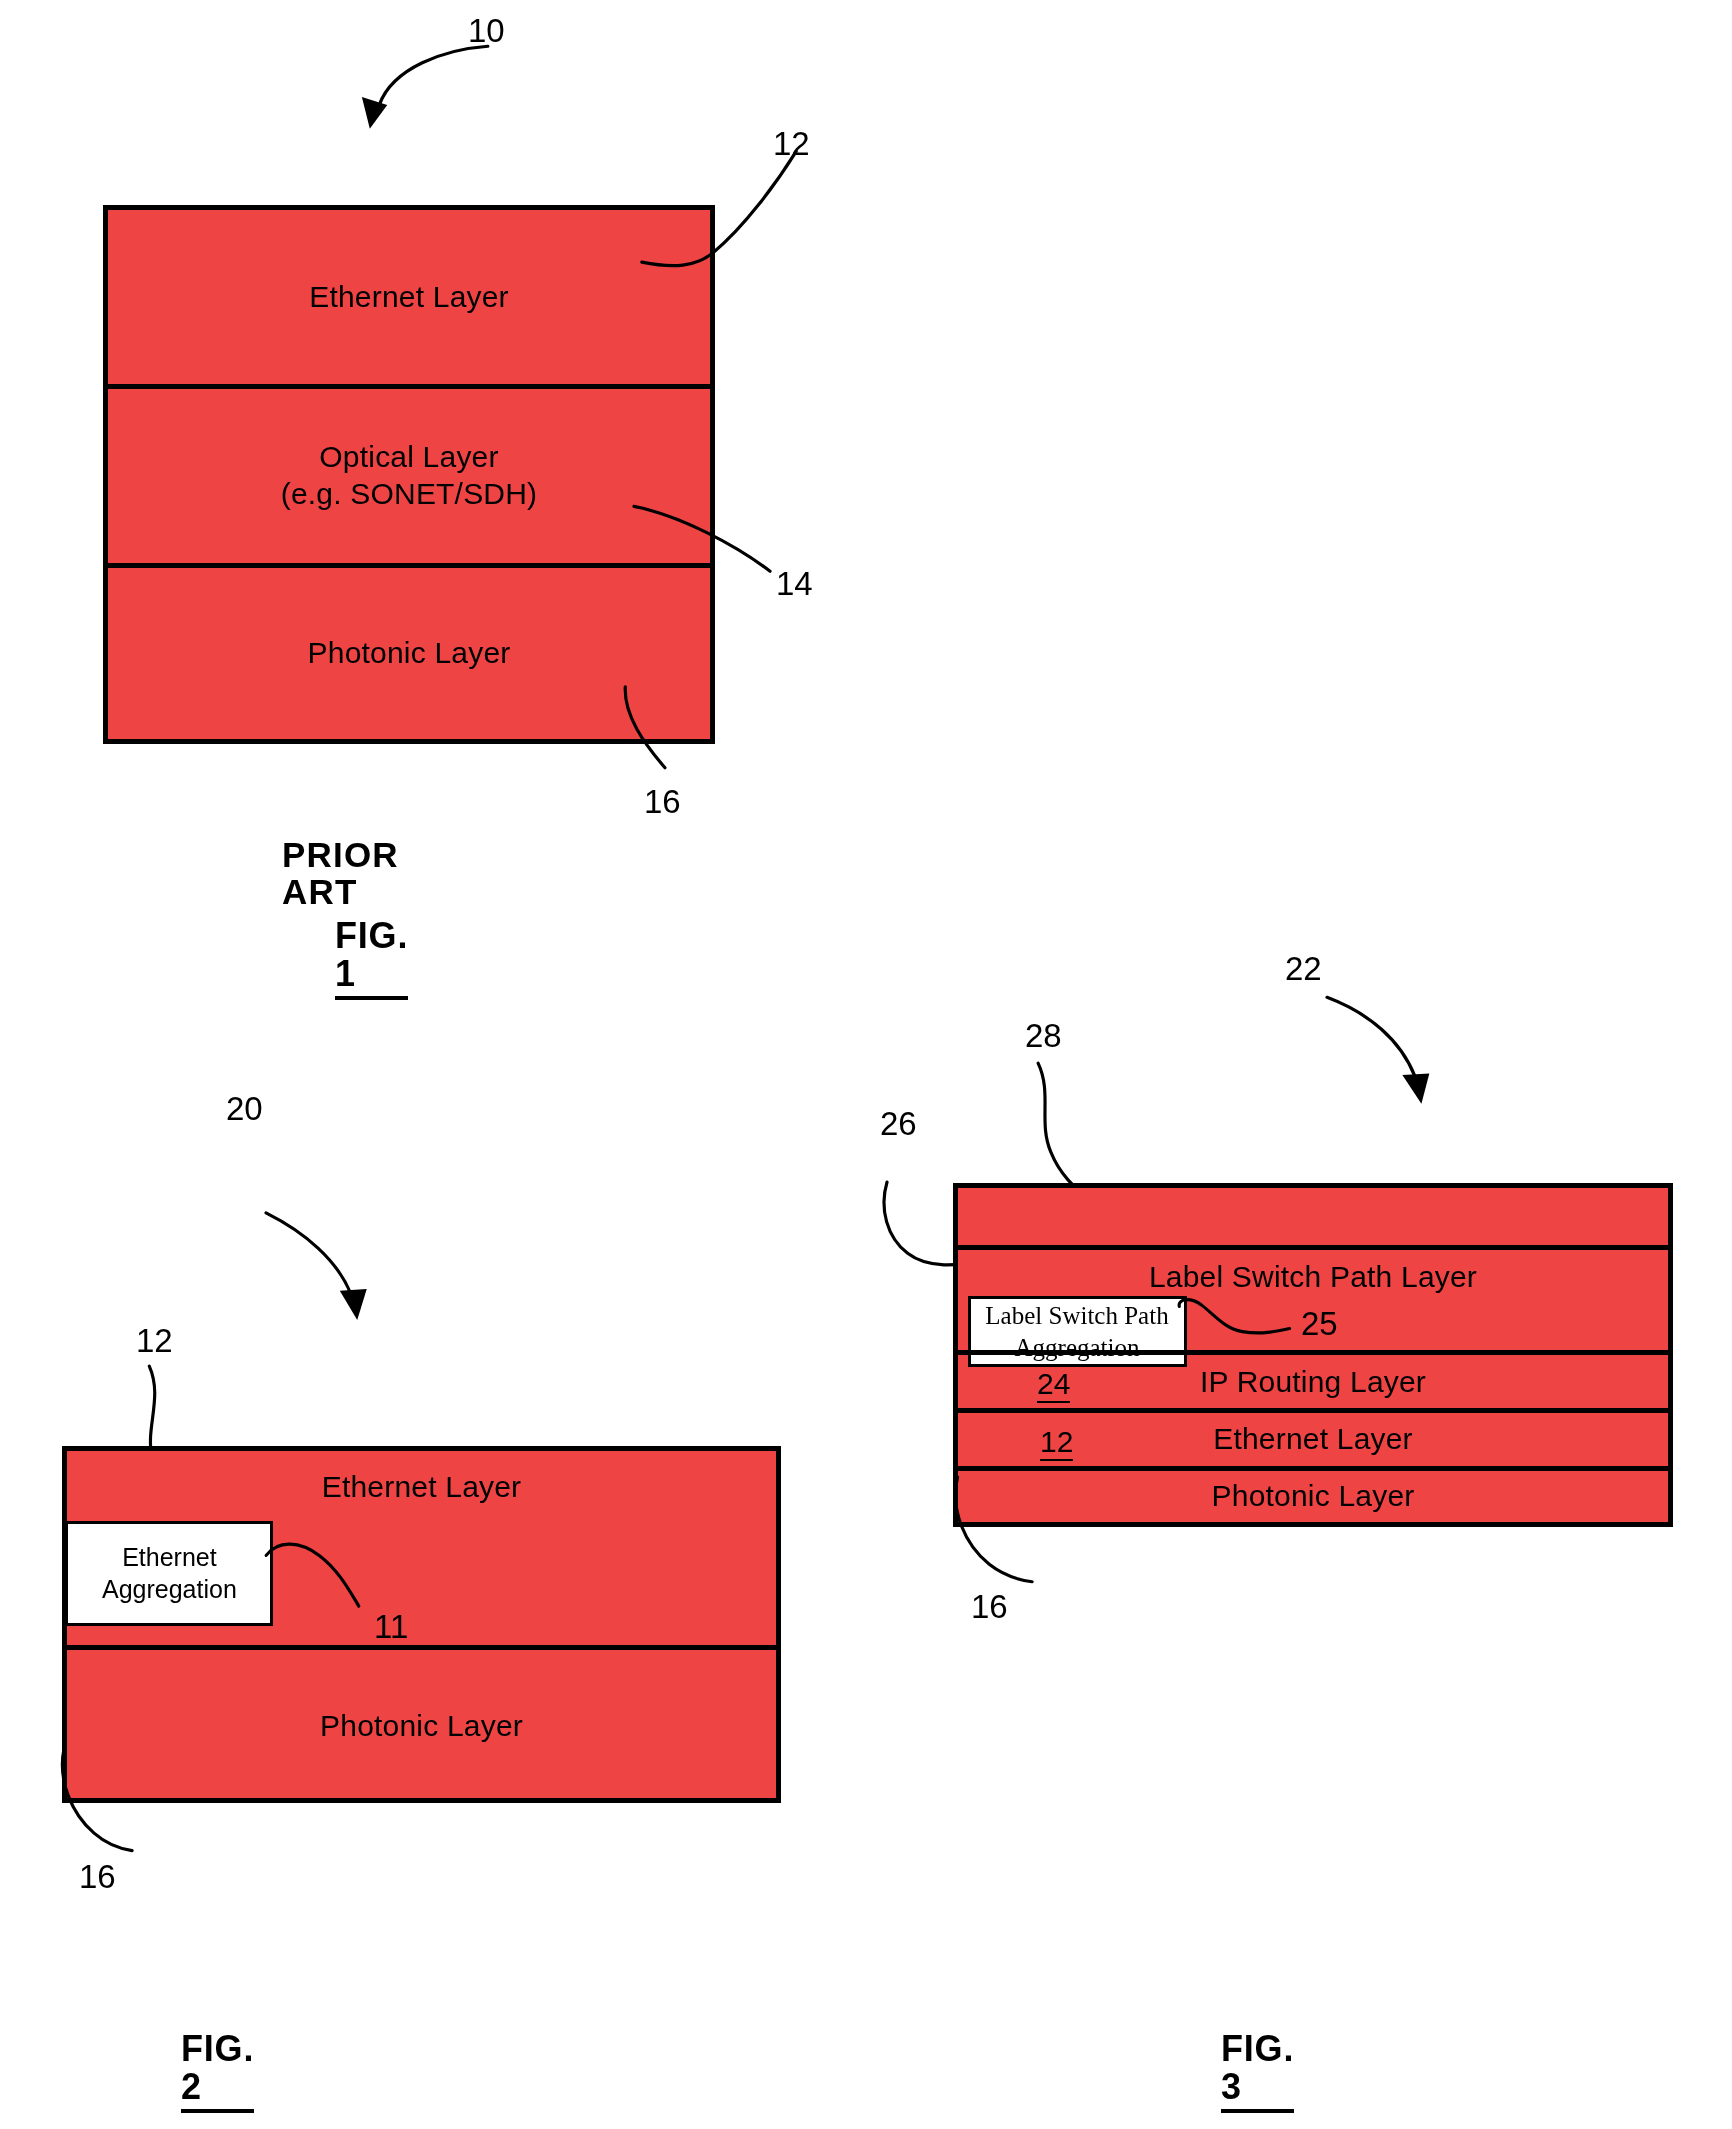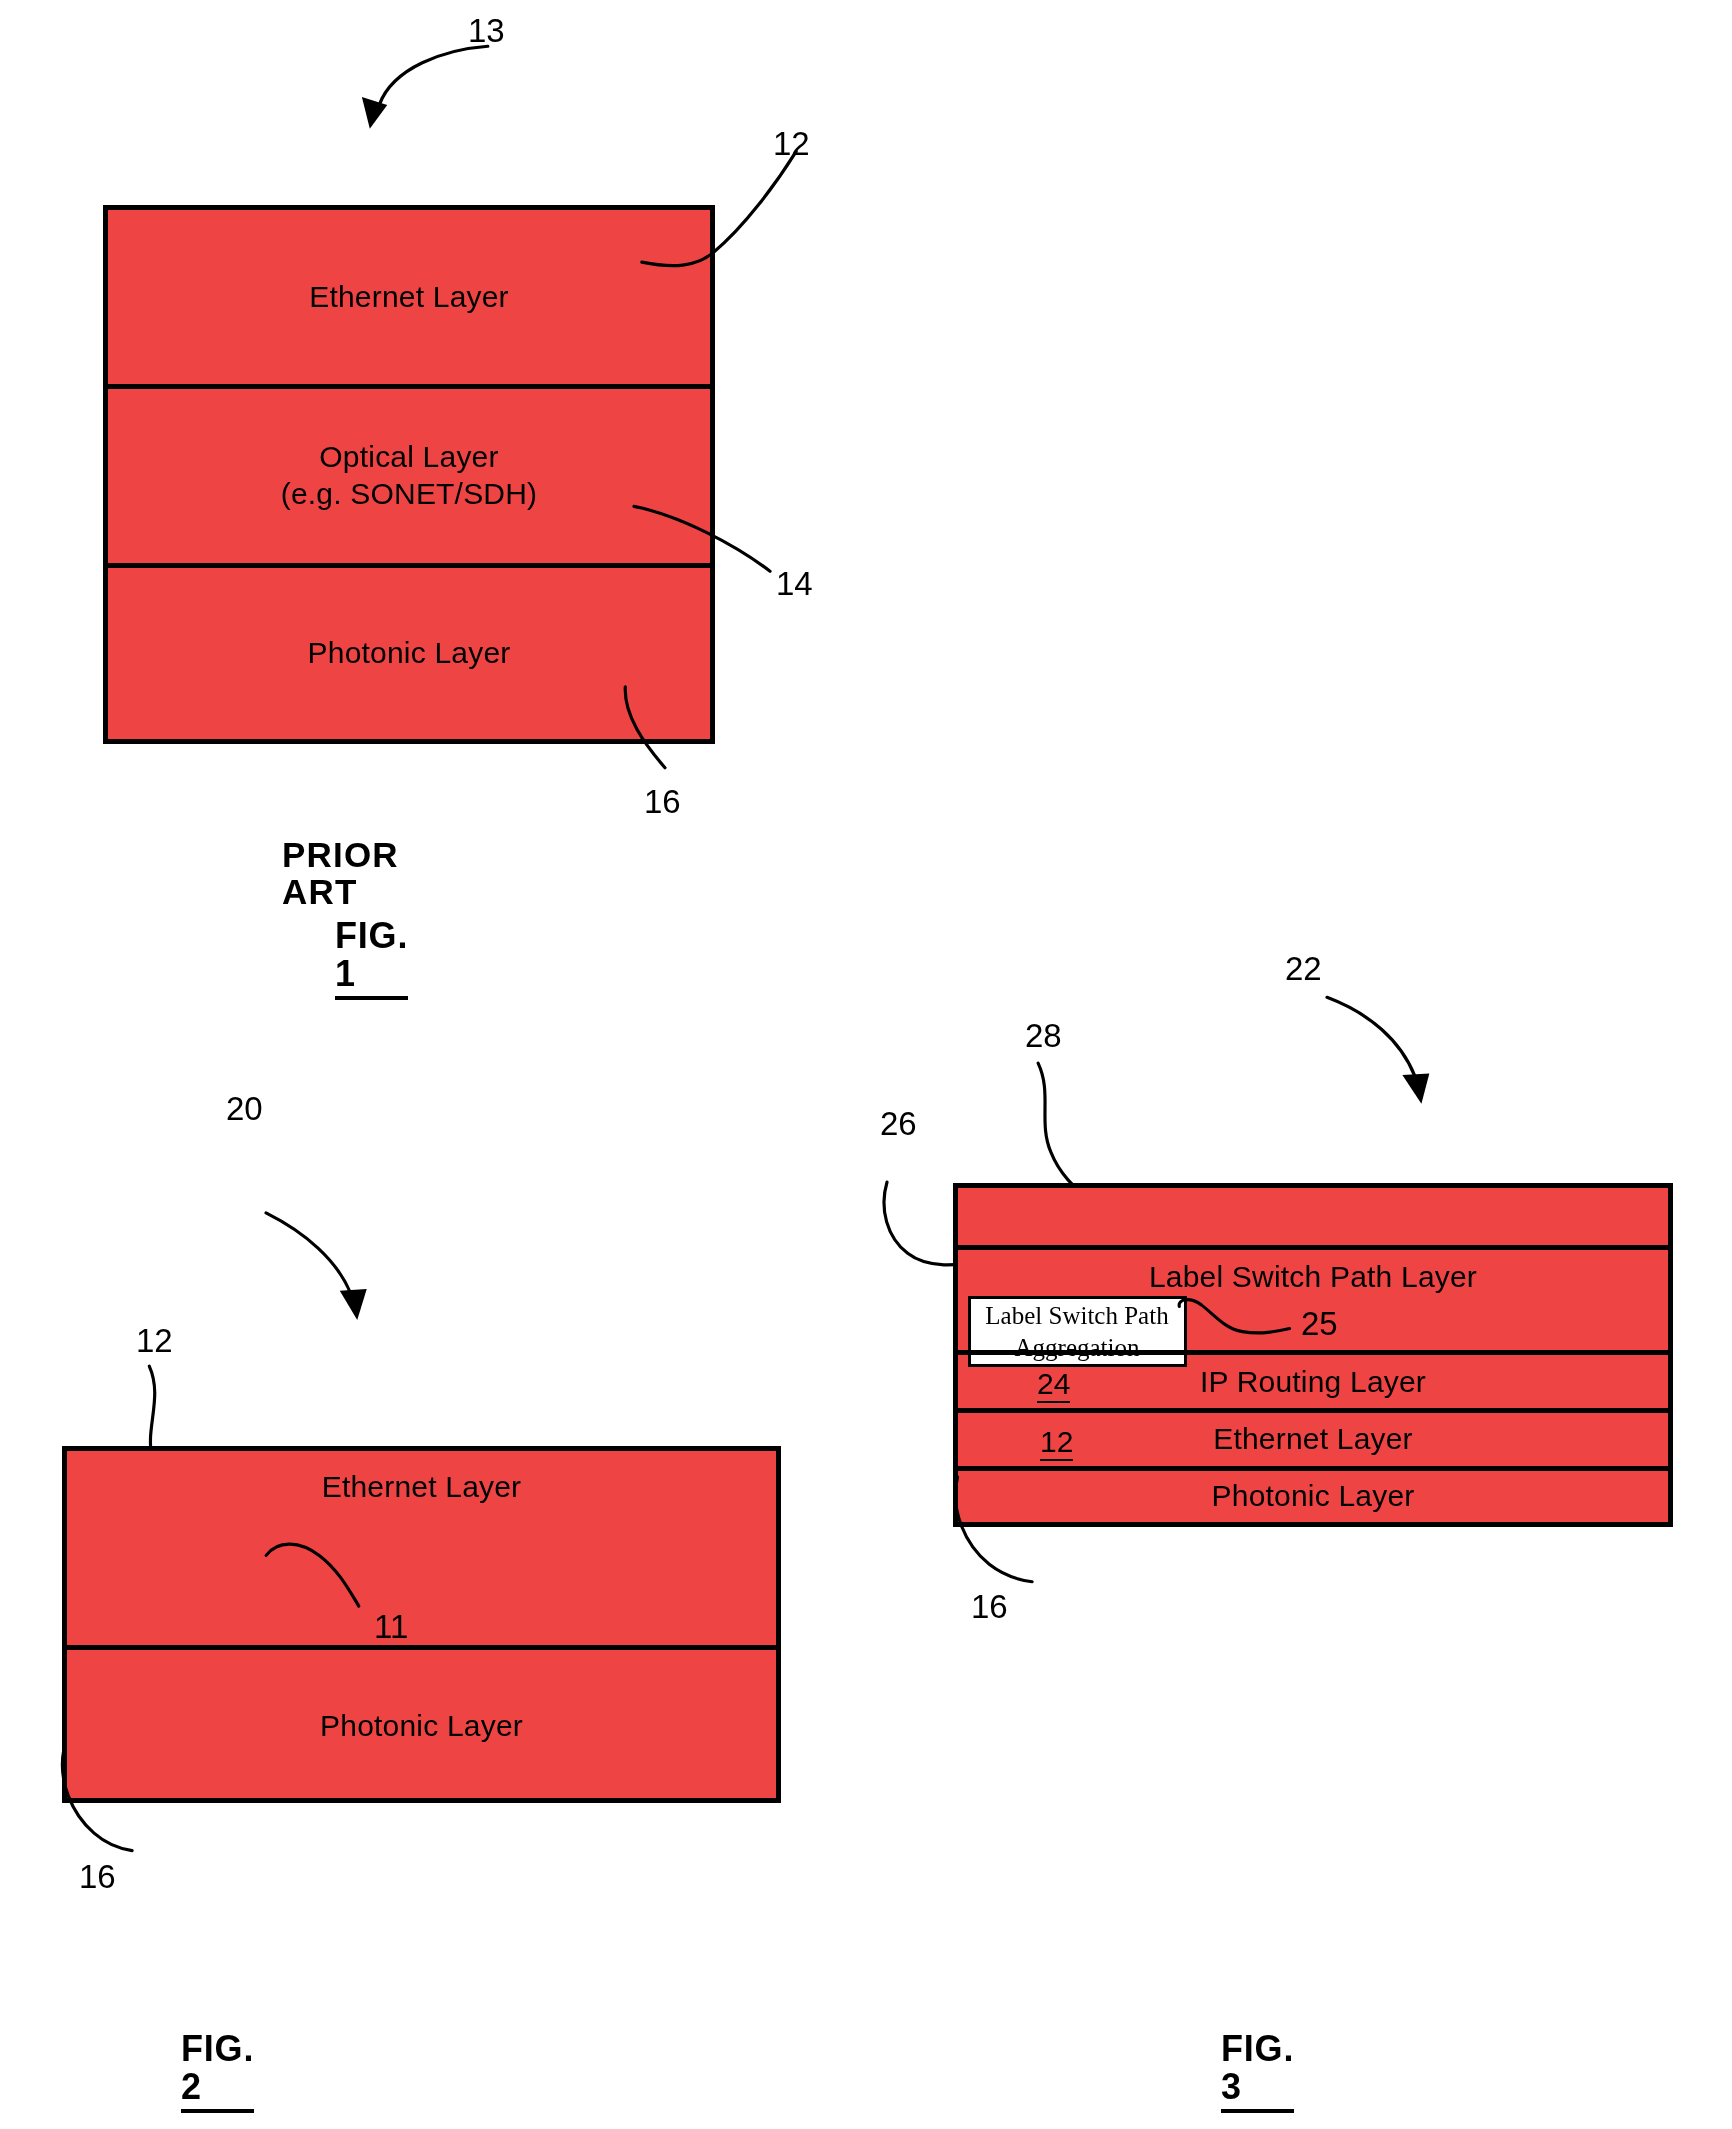--- a/index.html
+++ b/index.html
@@ -36,21 +36,21 @@
   svg.lead path,svg.lead line{fill:none;stroke:#000;stroke-width:4;stroke-linecap:round;}
   svg.lead polygon{fill:#000;}
 </style>
 </head>
 <body>
 
 <div class="sheet">
 
   <div class="abs">
 
-    <div class="ref" style="left:468px;top:14.3px;">13</div>
+    <div class="ref" style="left:468px;top:14.3px;">10</div>
     <svg class="lead" style="left:349px;top:32px;width:143px;height:103px;" viewBox="0 0 180 130">
       <path d="M175 18 C 120 22, 55 45, 38 92"></path>
       <polygon points="26,122 16,82 48,92"></polygon>
     </svg>
 
     <div class="fig-box" style="left:103px;top:205px;width:612px;height:539px;">
       <div class="layer" style="top:0;height:174px;">
         <div class="layer-label">Ethernet Layer</div>
       </div>
       <div class="layer divided" style="top:174px;height:179px;">
@@ -90,20 +90,23 @@
     </svg>
 
     <div class="ref" style="left:136px;top:1324px;">12</div>
     <svg class="lead" style="left:135px;top:1366px;width:103px;height:135px;" viewBox="0 0 130 170">
       <path d="M18 0 C 36 40, 12 80, 22 115 C 30 142, 52 152, 62 158"></path>
     </svg>
 
     <div class="fig-box" style="left:62px;top:1446px;width:719px;height:357px;">
       <div class="layer" style="top:0;height:194px;align-items:flex-start;">
         <div class="layer-label" style="margin-top:17.4px;">Ethernet Layer</div>
+      </div>
+      <div class="subbox" style="left:-1.6px;top:70px;width:208px;height:105px;">
+        <div class="sub-label">Ethernet Aggregation</div>
       </div>
       <div class="layer divided" style="top:194px;height:157px;">
         <div class="layer-label">Photonic Layer</div>
       </div>
     </div>
 
     <svg class="lead" style="left:262px;top:1538px;width:135px;height:95px;" viewBox="0 0 170 120">
       <path d="M5 22 C 20 2, 48 4, 72 22 C 96 40, 110 66, 122 86"></path>
     </svg>
     <div class="ref" style="left:374px;top:1610px;">11</div>

